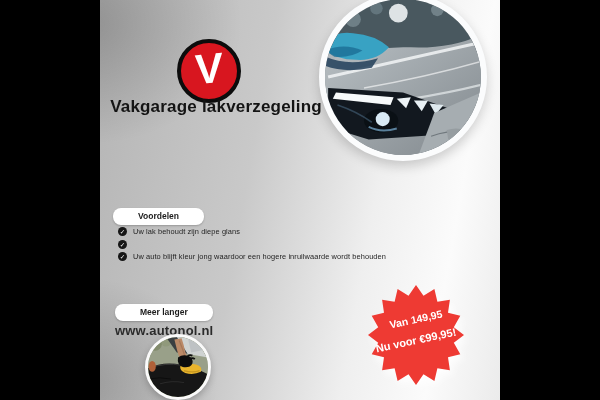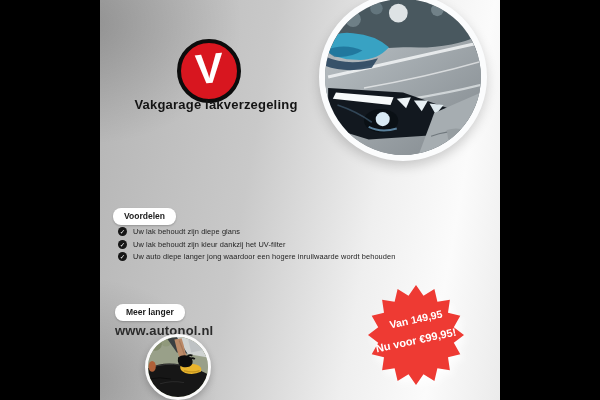--- a/index.html
+++ b/index.html
@@ -11,32 +11,32 @@
       radial-gradient(55% 42% at -4% 6%, rgba(0,0,0,0.20), transparent 72%),
       radial-gradient(48% 38% at -4% 96%, rgba(0,0,0,0.18), transparent 70%),
       linear-gradient(100deg,#b5b5b5 0%,#c9c9c9 38%,#efefef 66%,#fbfbfb 84%,#ebebeb 100%);}
 
   
   .logo{position:absolute;left:77px;top:39px;width:64px;height:64px;border-radius:50%;
         background:#d8161f;border:4px solid #0c0c0c;display:flex;align-items:center;justify-content:center;}
   .logo .v{color:#fff;font-weight:bold;font-size:42px;line-height:1;
            transform:translateY(-2px) rotate(-6deg) skewX(-4deg);}
   .title{position:absolute;left:6px;top:97px;width:220px;text-align:center;
-         font-size:13px;font-weight:bold;color:#141414;letter-spacing:0.2px;}
+         font-size:17px;font-weight:bold;color:#141414;letter-spacing:0.2px;}
 
   
   .hero{position:absolute;left:219px;top:-7px;width:168px;height:168px;border-radius:50%;
         border:6px solid #fbfcfd;overflow:hidden;box-shadow:0 5px 12px rgba(0,0,0,0.18);background:#8d959a;}
   .hero svg,.polish svg{display:block;width:100%;height:100%;}
   .polish{position:absolute;left:45px;top:334px;width:66px;height:66px;border-radius:50%;
           border:3px solid #fafafa;overflow:hidden;box-shadow:0 3px 7px rgba(0,0,0,0.22);background:#99a089;}
 
   
   .pill{position:absolute;background:#fff;color:#1c1c1c;font-size:8.5px;font-weight:bold;
-        padding:4px 11px;border-radius:8px;box-shadow:0 1px 2px rgba(0,0,0,0.22);line-height:1;}
+        padding:4px 25px;border-radius:8px;box-shadow:0 1px 2px rgba(0,0,0,0.22);line-height:1;}
   .pill-voordelen{left:13px;top:208px;}
   .pill-details{left:15px;top:304px;}
   .benefits{position:absolute;left:18px;top:227px;display:flex;flex-direction:column;row-gap:3.6px;}
   .brow{display:flex;align-items:center;gap:6px;height:9px;}
   .chk{flex:0 0 auto;width:9px;height:9px;border-radius:50%;background:#161616;color:#fff;
        font-size:6.5px;line-height:9px;text-align:center;font-weight:bold;}
   .btxt{font-size:7.4px;color:#1e1e1e;white-space:nowrap;letter-spacing:0.1px;}
   .url{position:absolute;left:15px;top:323px;font-size:13px;font-weight:bold;color:#2b2b2b;letter-spacing:0.2px;}
 
   
@@ -101,25 +101,24 @@
     </div>
 
     <div class="pill pill-voordelen">Voordelen</div>
     <div class="benefits">
       <div class="brow">
         <span class="chk">✓</span>
         <span class="btxt">Uw lak behoudt zijn diepe glans</span>
       </div>
       <div class="brow">
         <span class="chk">✓</span>
-        <span class="btxt">Uw lak behoudt zijn kleur dankzij het UV-filter</span>
       </div>
       <div class="brow">
         <span class="chk">✓</span>
-        <span class="btxt">Uw auto diepe langer jong waardoor een hogere inruilwaarde wordt behouden</span>
+        <span class="btxt">Uw auto blijft kleur jong waardoor een hogere inruilwaarde wordt behouden</span>
       </div>
     </div>
 
     <div class="pill pill-details">Meer langer</div>
     <div class="url">www.autonol.nl</div>
 
     <div class="polish">
       <svg viewBox="0 0 100 100">
         <defs>
             <clipPath id="polClip">

